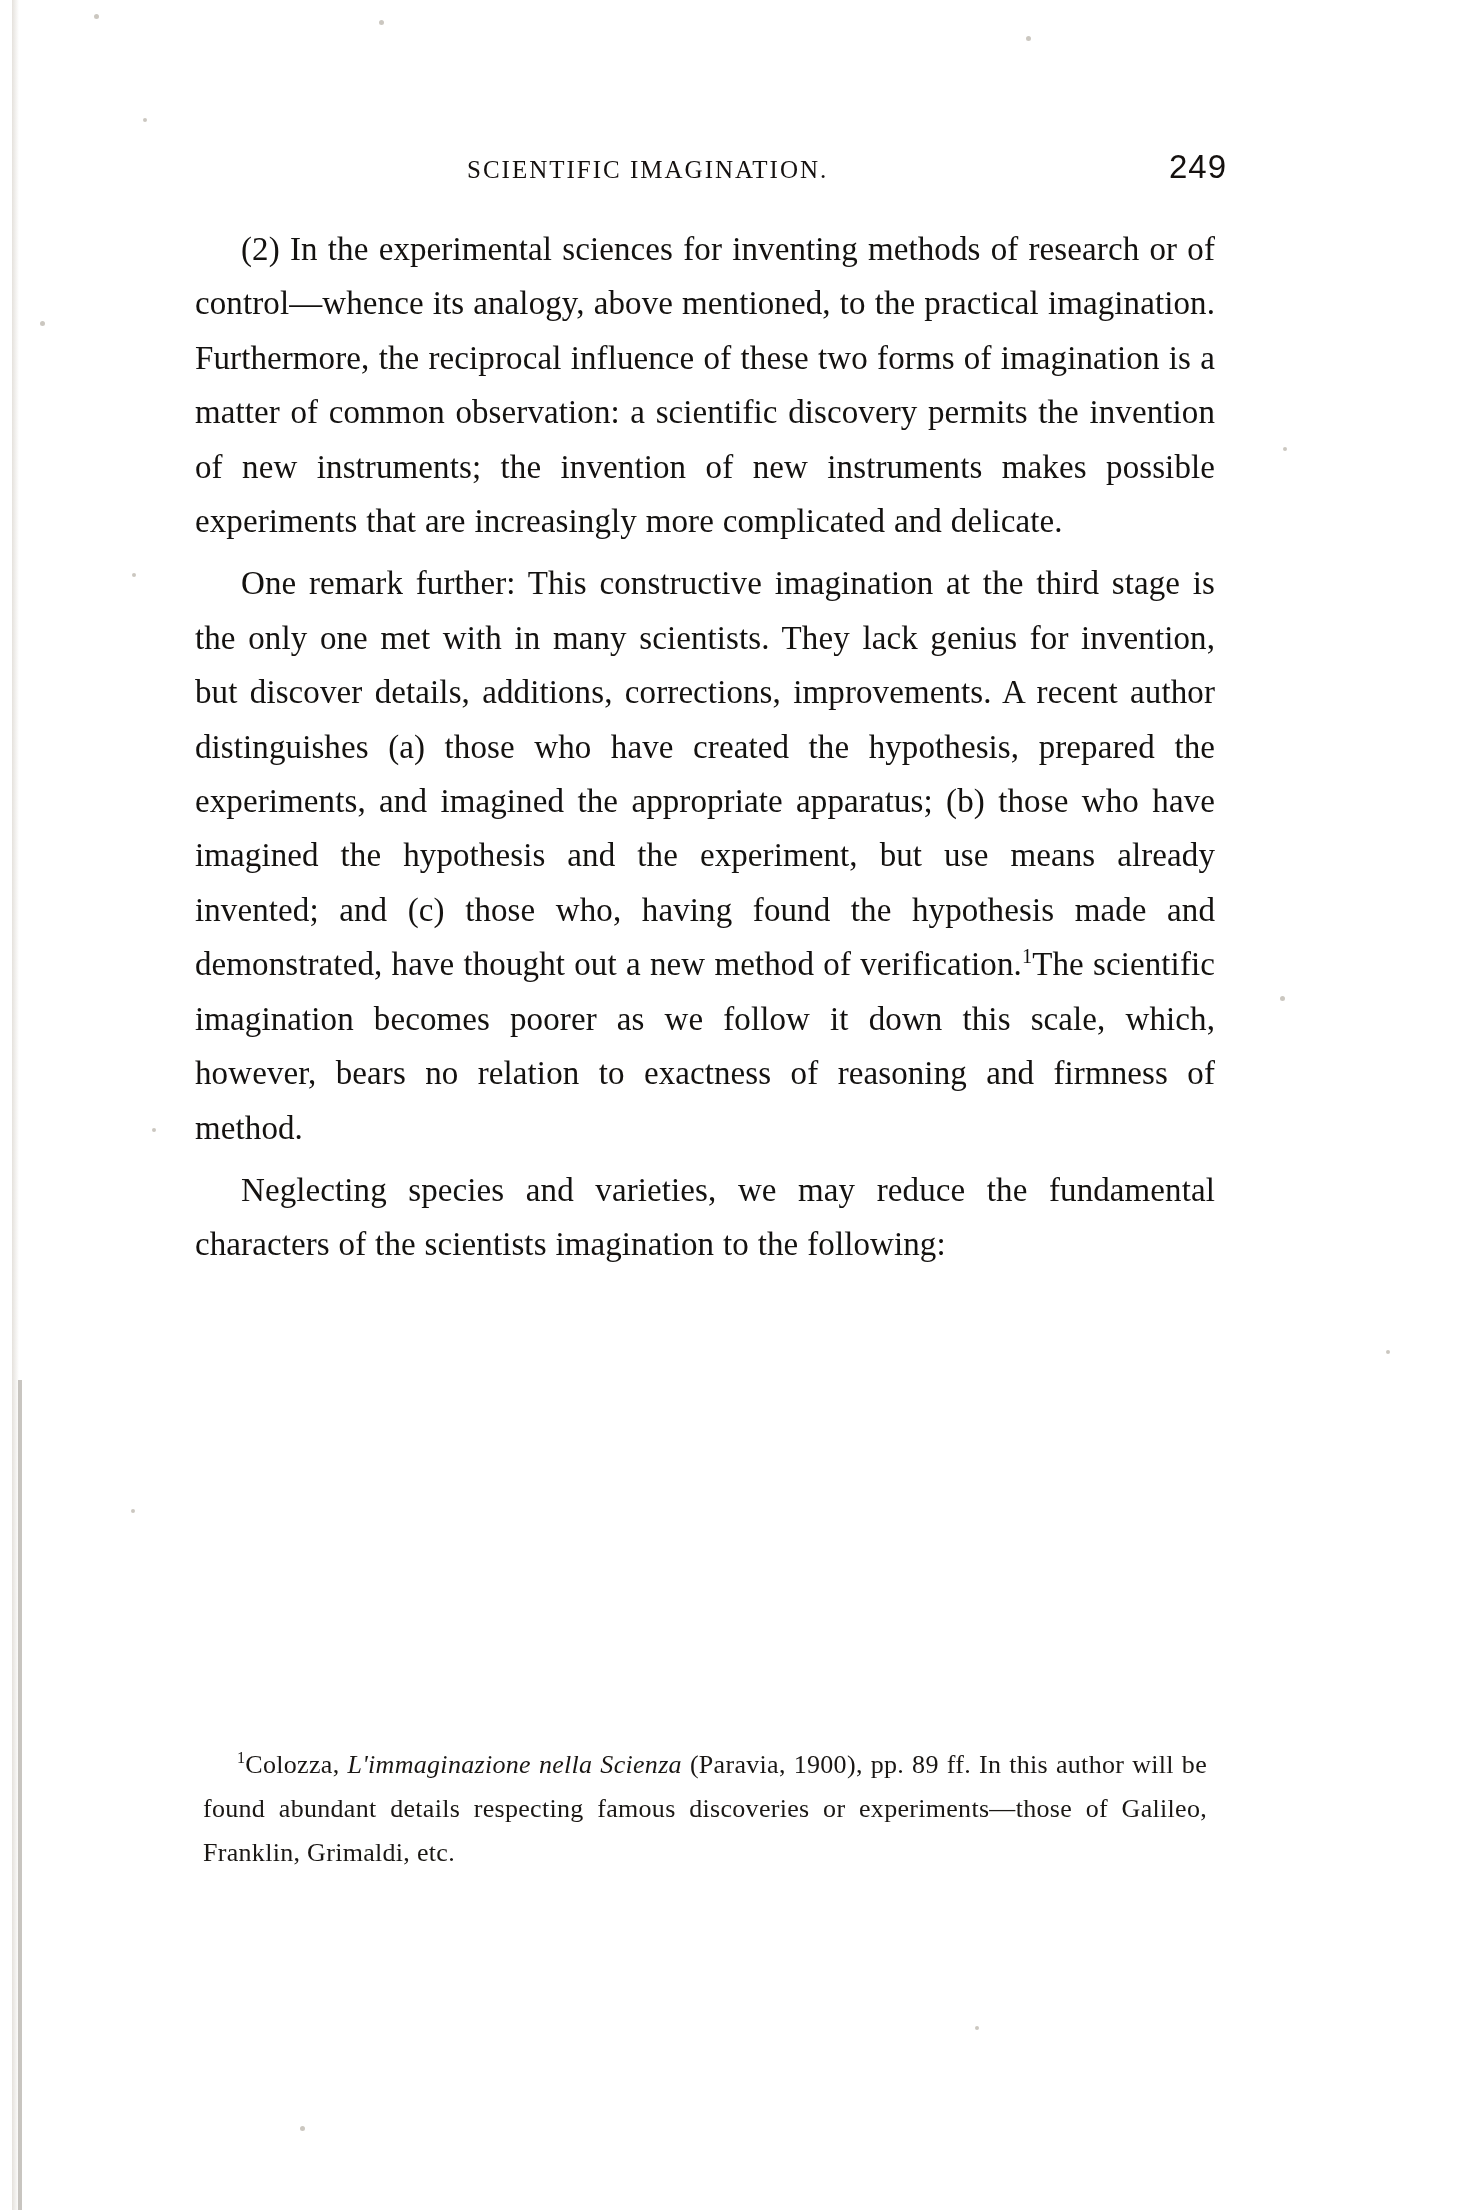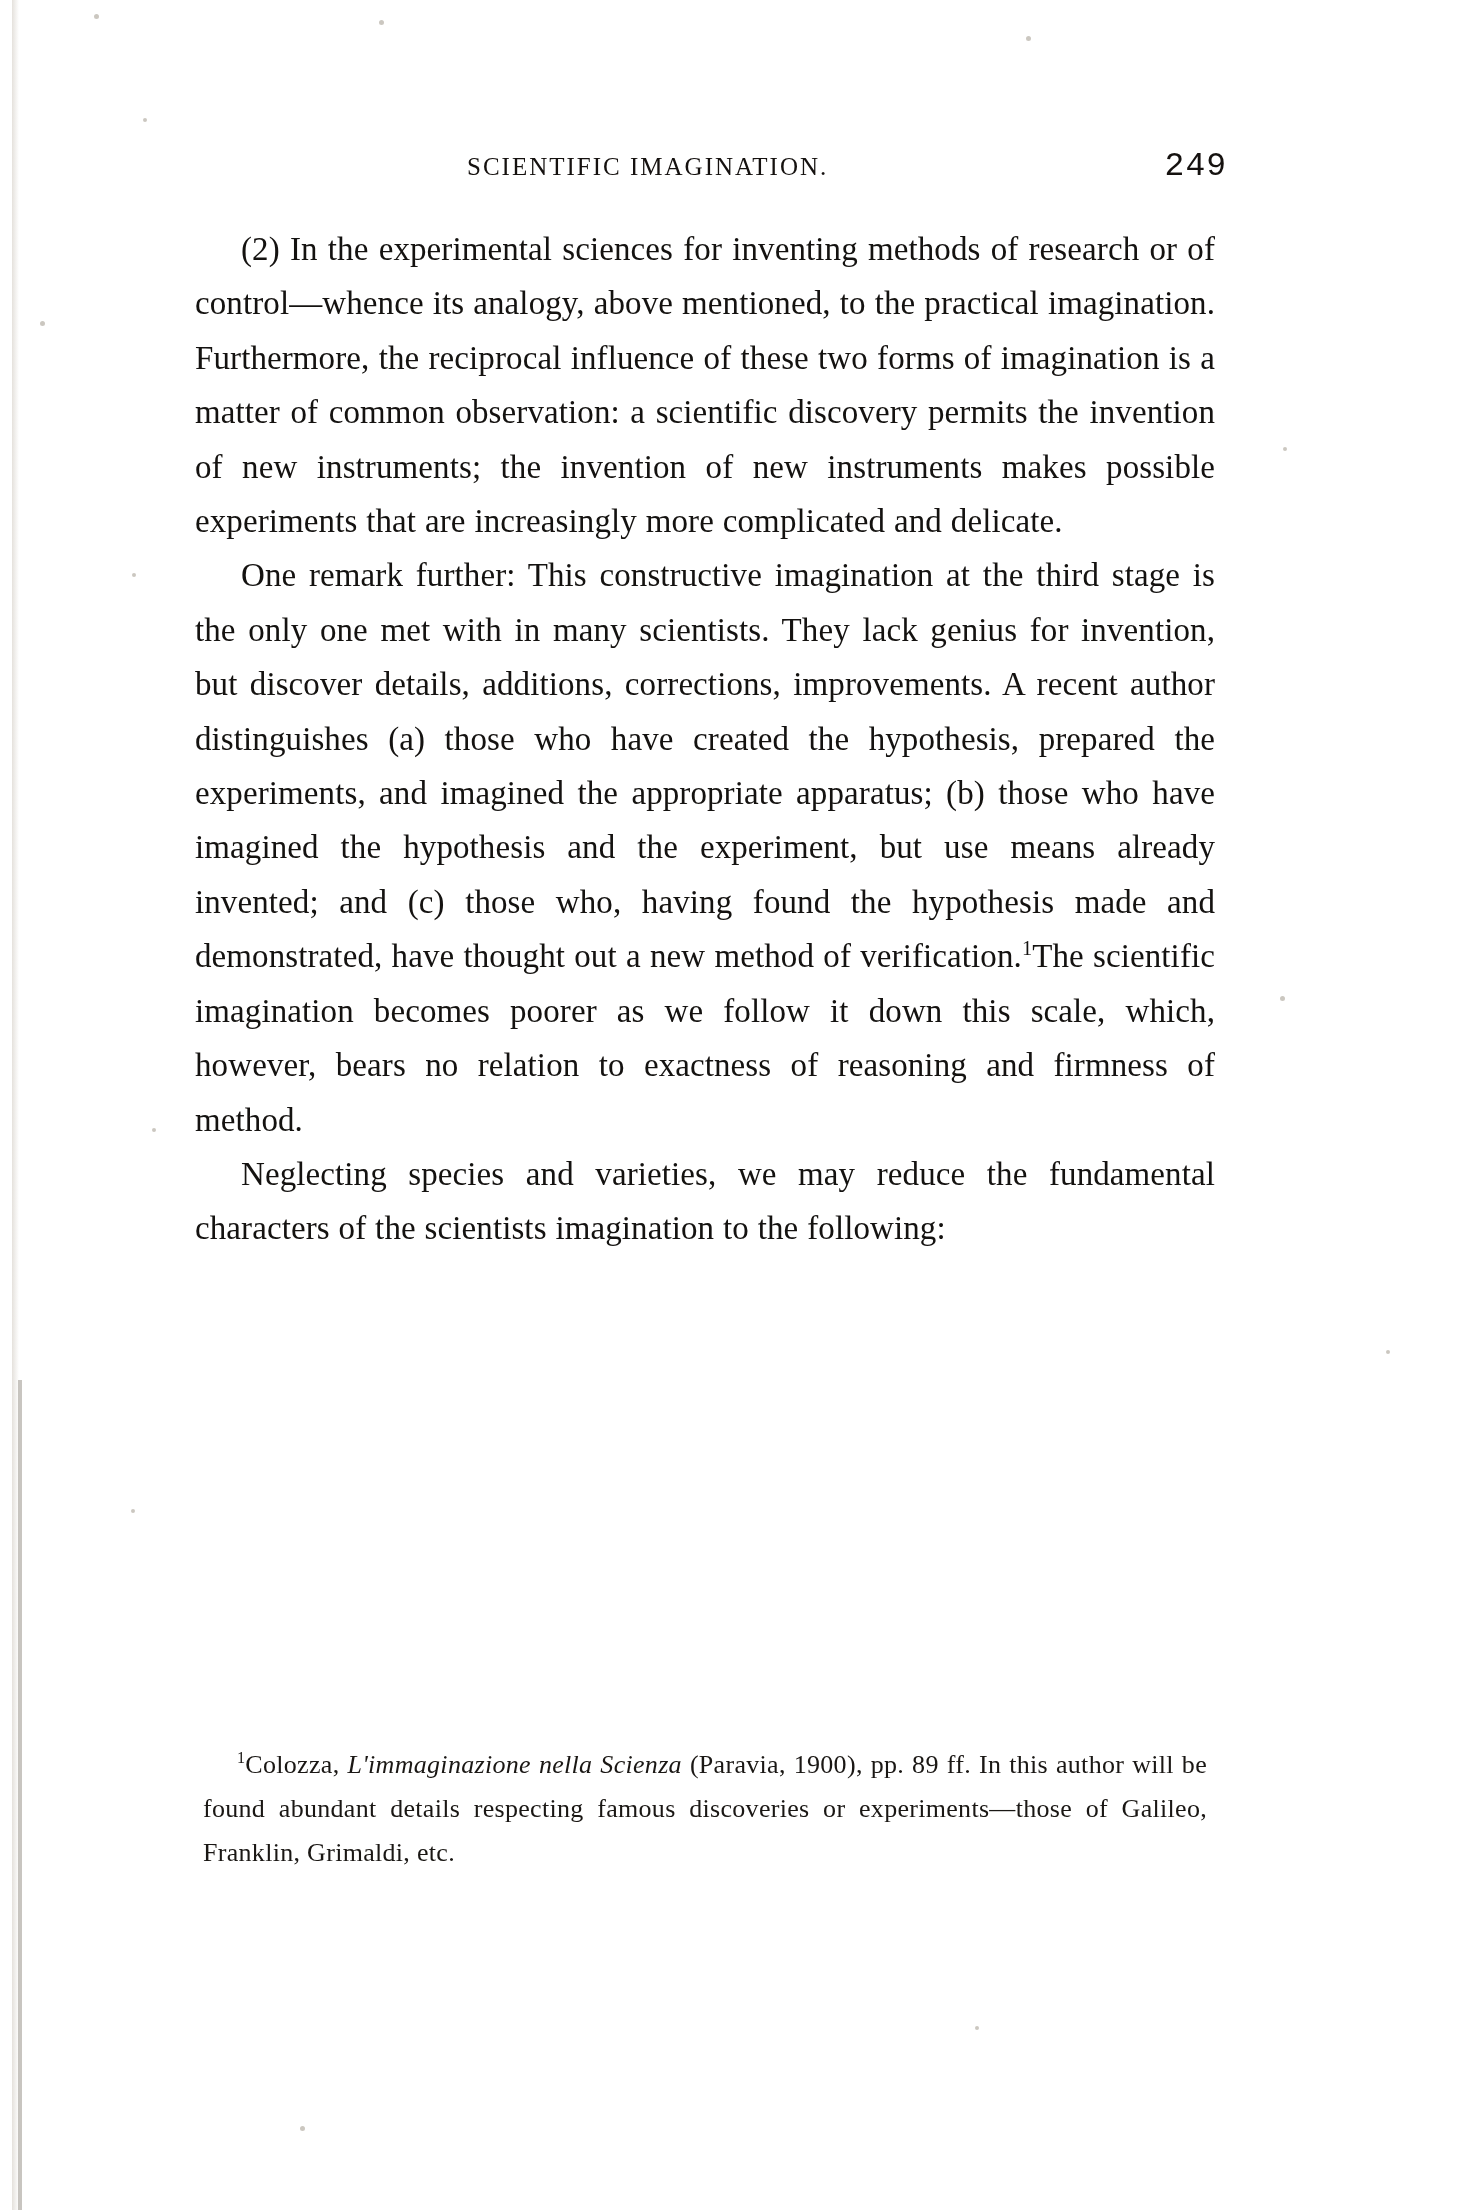--- a/index.html
+++ b/index.html
@@ -41,21 +41,21 @@
     align-items: baseline;
     justify-content: space-between;
   }
   .running-title {
     font-family: "Liberation Serif", serif;
     font-size: 25px;
     letter-spacing: 2.0px;
     color: #15110f;
   }
   .page-number {
-    font-family: Liberation Mono, monospace;
+    font-family: Liberation Sans, sans-serif;
     font-size: 33px;
     letter-spacing: 1px;
     color: #15110f;
     text-align: right;
   }
 
   .body-col {
     position: absolute;
     left: 183px;
     top: 222px;
@@ -66,21 +66,21 @@
     margin: 0;
     font-size: 33px;
     line-height: 54.4px;
     text-align: justify;
     text-justify: inter-word;
     color: #141210;
     letter-spacing: 0.1px;
     word-spacing: 0.5px;
   }
   p.para + p.para {
-    margin-top: 0px;
+    margin-top: 8px;
   }
   p.indent {
     text-indent: 46px;
   }
 
   .footnote-wrap {
     position: absolute;
     left: 183px;
     top: 1735px;
     width: 1020px;

